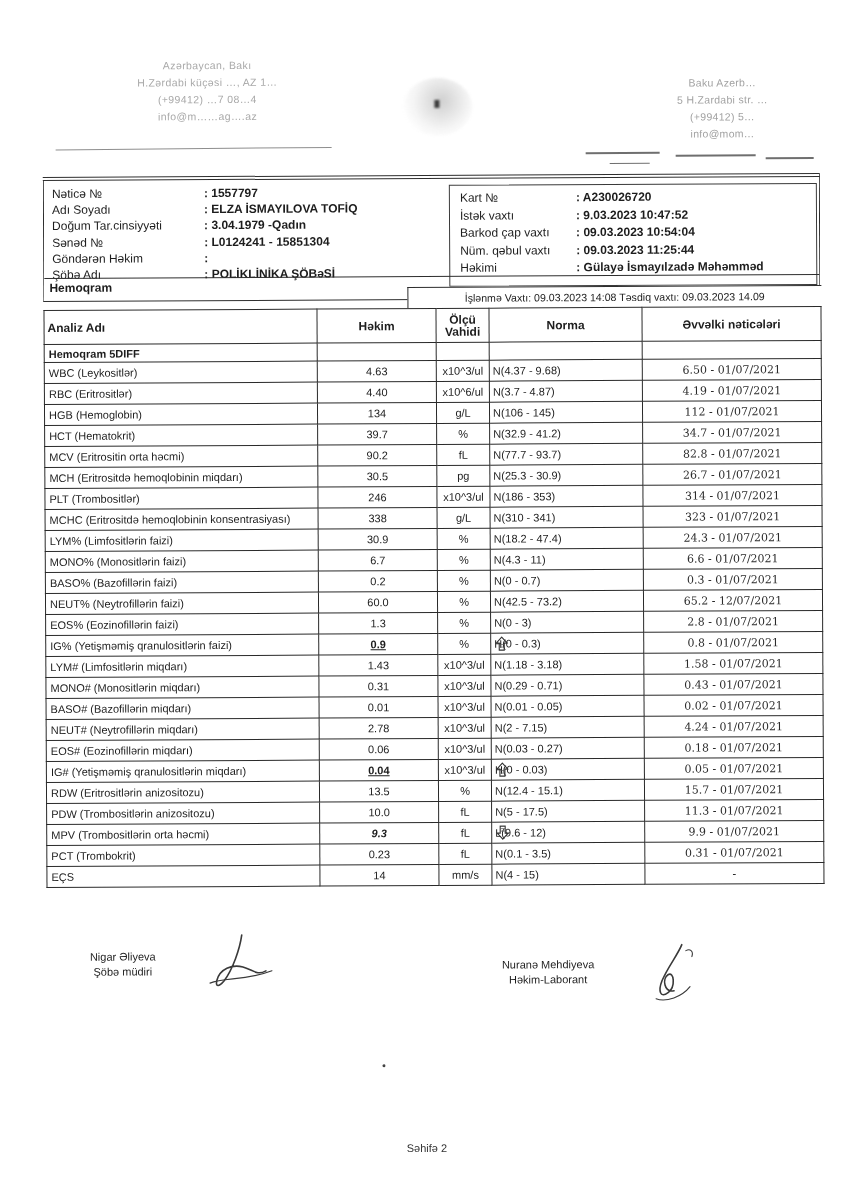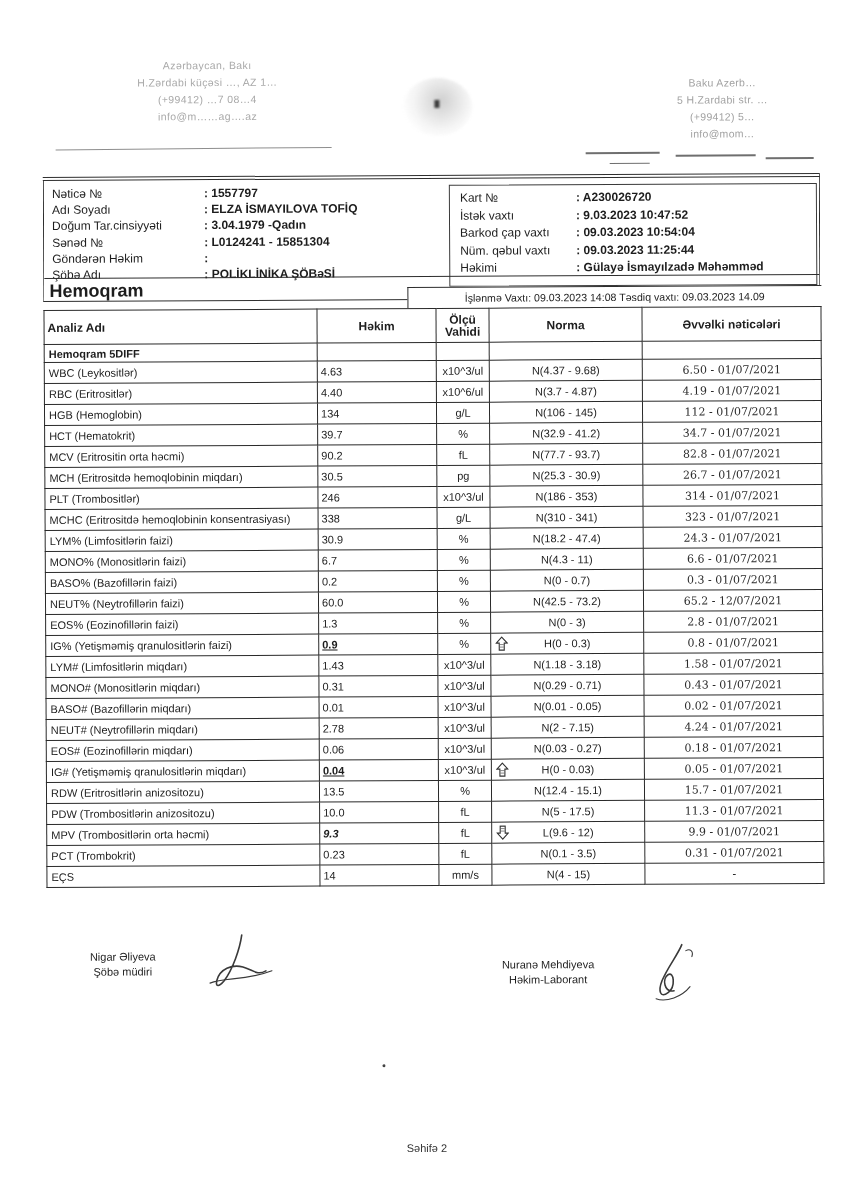--- a/index.html
+++ b/index.html
@@ -21,39 +21,39 @@
             border:1.6px solid #2e2e2e;border-top:4px double #2e2e2e;box-sizing:border-box;}
   .patient{position:absolute;left:8px;top:5px;font-size:12px;line-height:16.2px;}
   .patient .flabel{display:inline-block;width:152px;font-weight:400;}
   .patient .fvalue{font-weight:700;}
   .visit-box{position:absolute;left:405px;top:6px;width:368px;height:102px;
              border:1.5px solid #3a3a3a;box-sizing:border-box;padding:4px 0 0 10px;
              font-size:12px;line-height:17.5px;}
   .visit-box .flabel{display:inline-block;width:116px;font-weight:400;}
   .visit-box .fvalue{font-weight:700;margin-top:13px;}
   .band{position:absolute;left:0;bottom:0;width:100%;height:23px;border-top:1.6px solid #2e2e2e;box-sizing:border-box;}
-  .band-title{position:absolute;left:5px;top:2px;font-size:18px;font-weight:700;}
+  .band-title{position:absolute;left:5px;top:2px;font-size:12px;font-weight:700;}
   .band-note{position:absolute;left:363px;right:-1.6px;top:10px;height:20px;
              border-left:1.6px solid #2e2e2e;border-top:1.6px solid #2e2e2e;
              display:flex;align-items:center;justify-content:center;
              font-size:10.6px;font-weight:500;background:#fff;}
   
   .tbl{position:absolute;left:45px;top:308px;width:777px;border-collapse:collapse;table-layout:fixed;}
   .tbl col.c-name{width:273px}.tbl col.c-res{width:119px}.tbl col.c-unit{width:53px}
   .tbl col.c-norm{width:153px}.tbl col.c-prev{width:179px}
   .tbl td,.tbl th{border:1.5px solid #2a2a2a;padding:1px 3px;box-sizing:border-box;overflow:hidden;}
   .tbl thead th{height:34px;font-size:12px;font-weight:700;}
   .th-name{text-align:left;padding-left:5px;}
   .th-unit{font-size:11px;line-height:12px;}
   .group-row td{height:18px;font-size:11px;font-weight:700;text-align:left;padding-left:4px;}
   .tbl tbody td{height:21px;font-size:11px;}
   td.c-name{text-align:left;padding-left:4px;line-height:12.5px;}
-  td.c-res{text-align:left;font-size:12px;}
+  td.c-res{text-align:center;font-size:12px;}
   td.c-unit{text-align:center;font-size:9.5px;}
-  td.c-norm{text-align:center;font-size:10px;position:relative;}
+  td.c-norm{text-align:left;font-size:10px;position:relative;}
   td.c-prev{text-align:center;font-size:10.5px;font-family:"DejaVu Serif", serif;color:#2b2b2b;}
   .flag-icon{display:none;position:absolute;left:4px;top:50%;transform:translateY(-50%);width:13px;height:15px;}
   tr.flag-high .flag-up{display:block;}
   tr.flag-low .flag-down{display:block;}
   tr.res-underline .res-text{font-weight:700;text-decoration:underline;}
   tr.res-italic .res-text{font-weight:700;font-style:italic;}
   
   .sig{position:absolute;font-size:11px;line-height:15px;text-align:center;}
   .sig-left{left:88px;top:948px;}
   .sig-right{left:500px;top:958px;}

